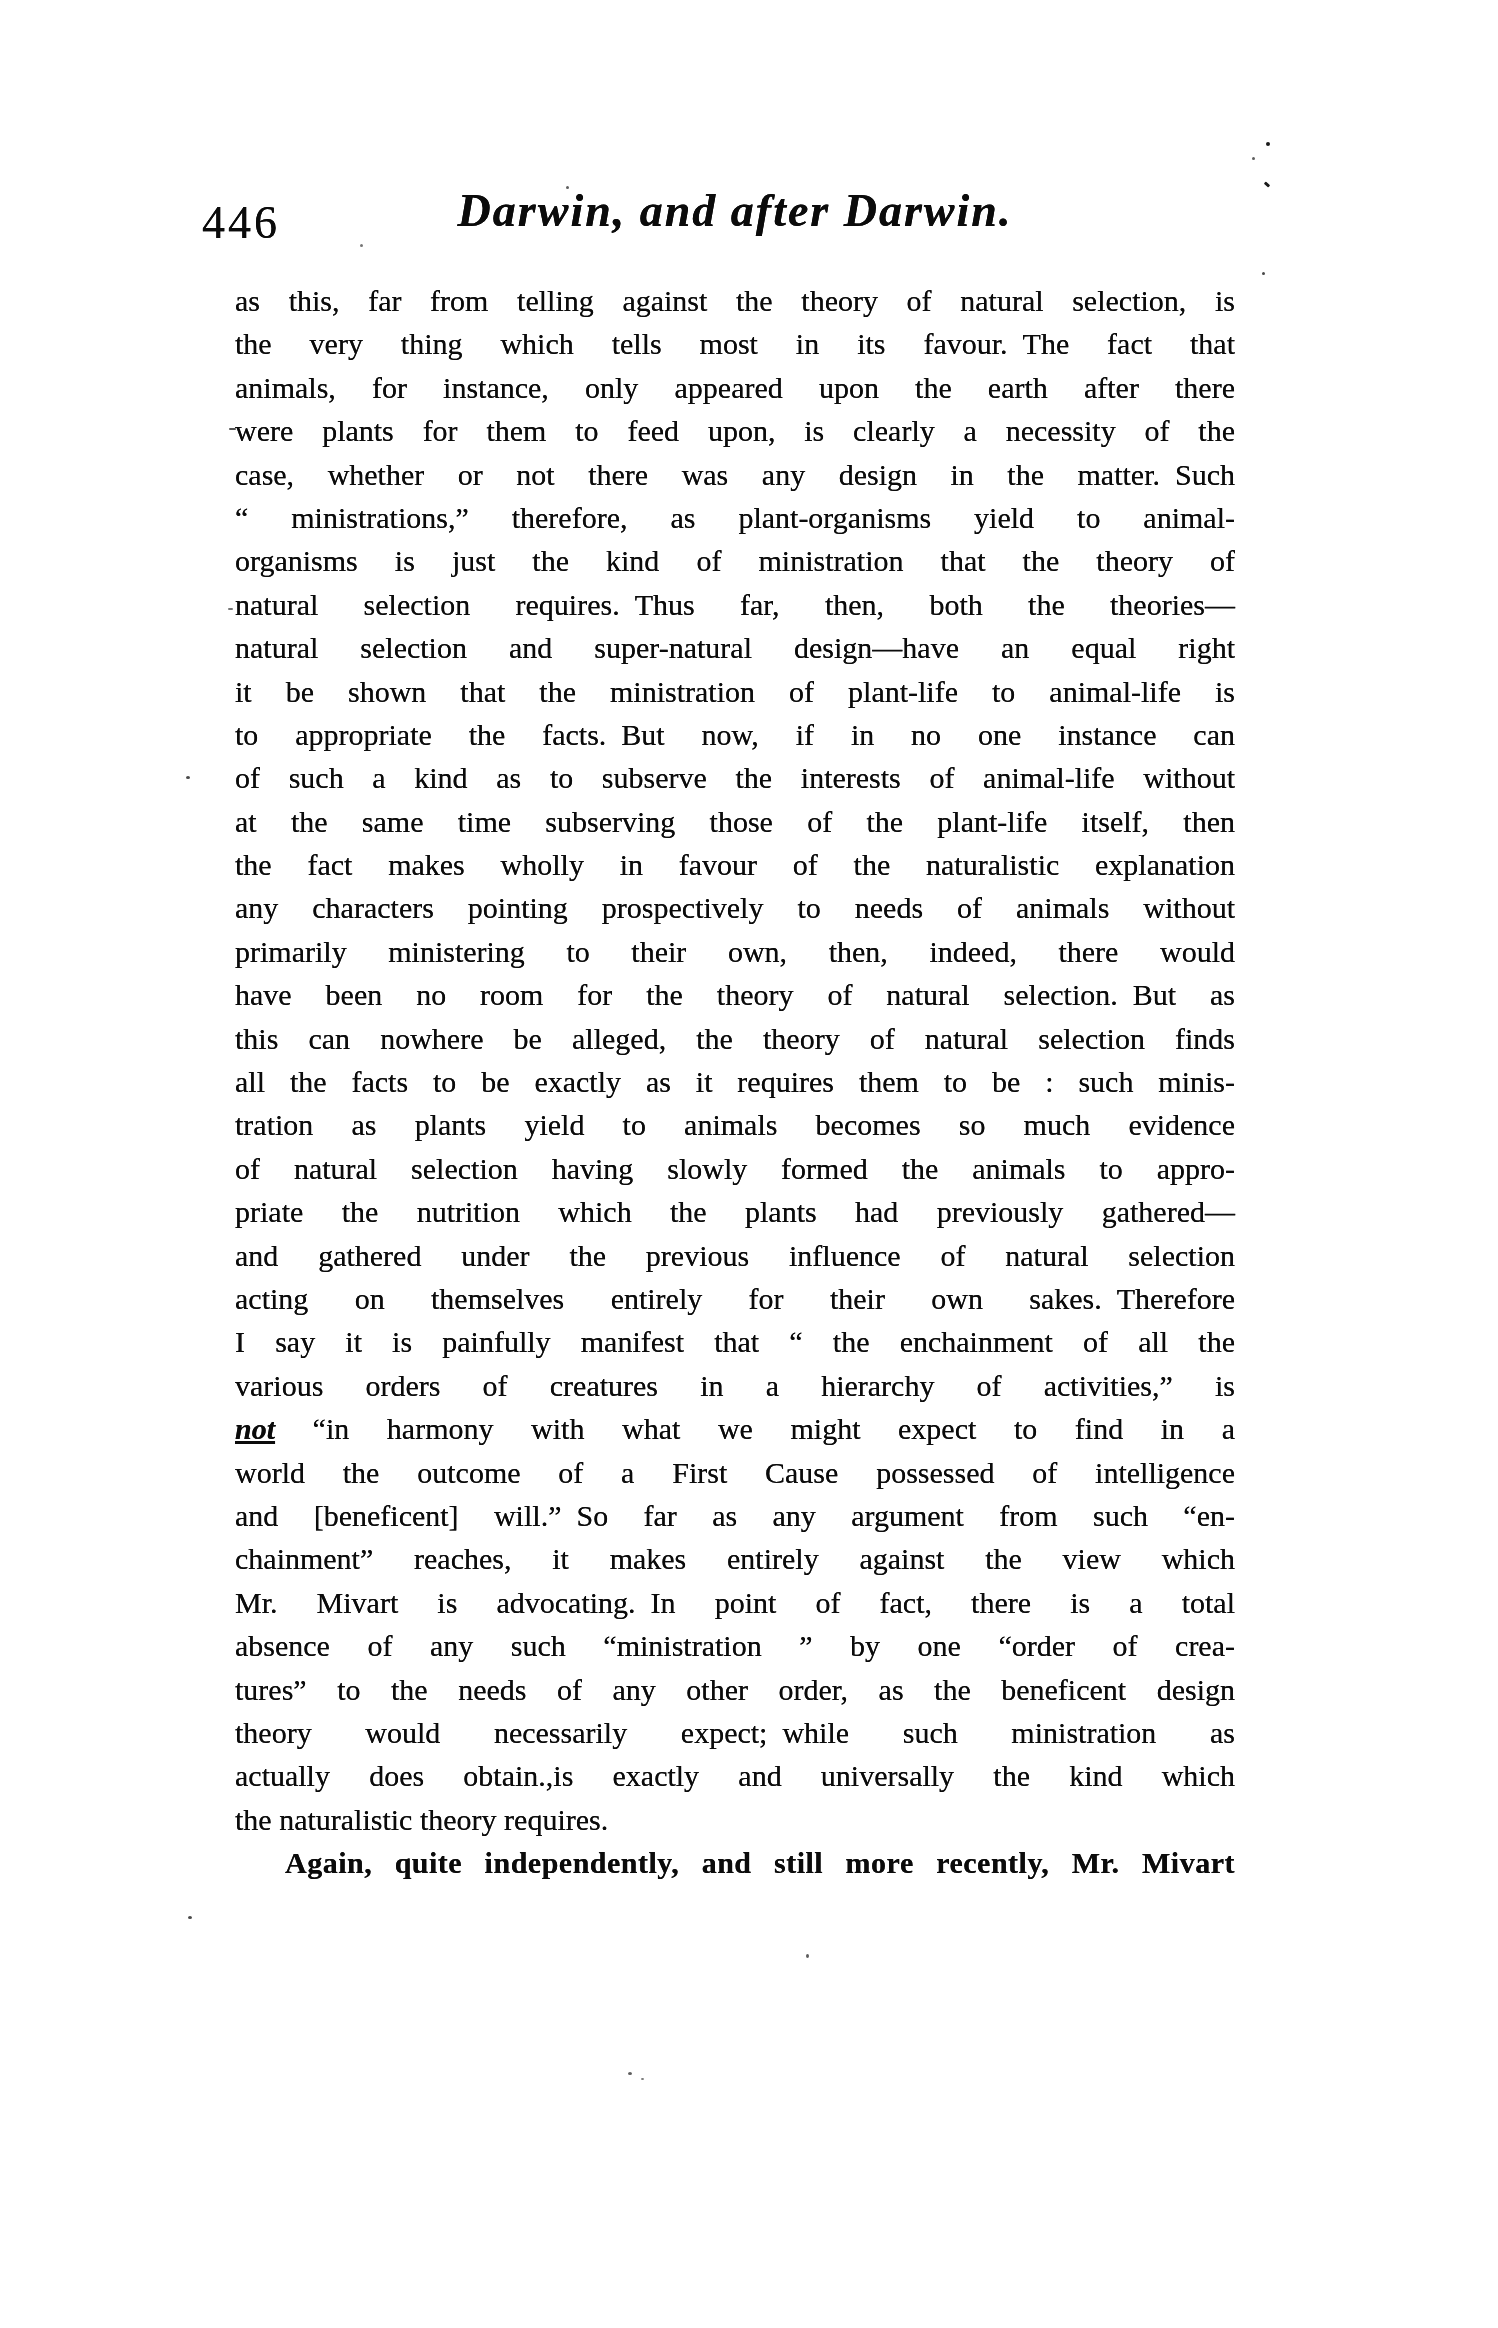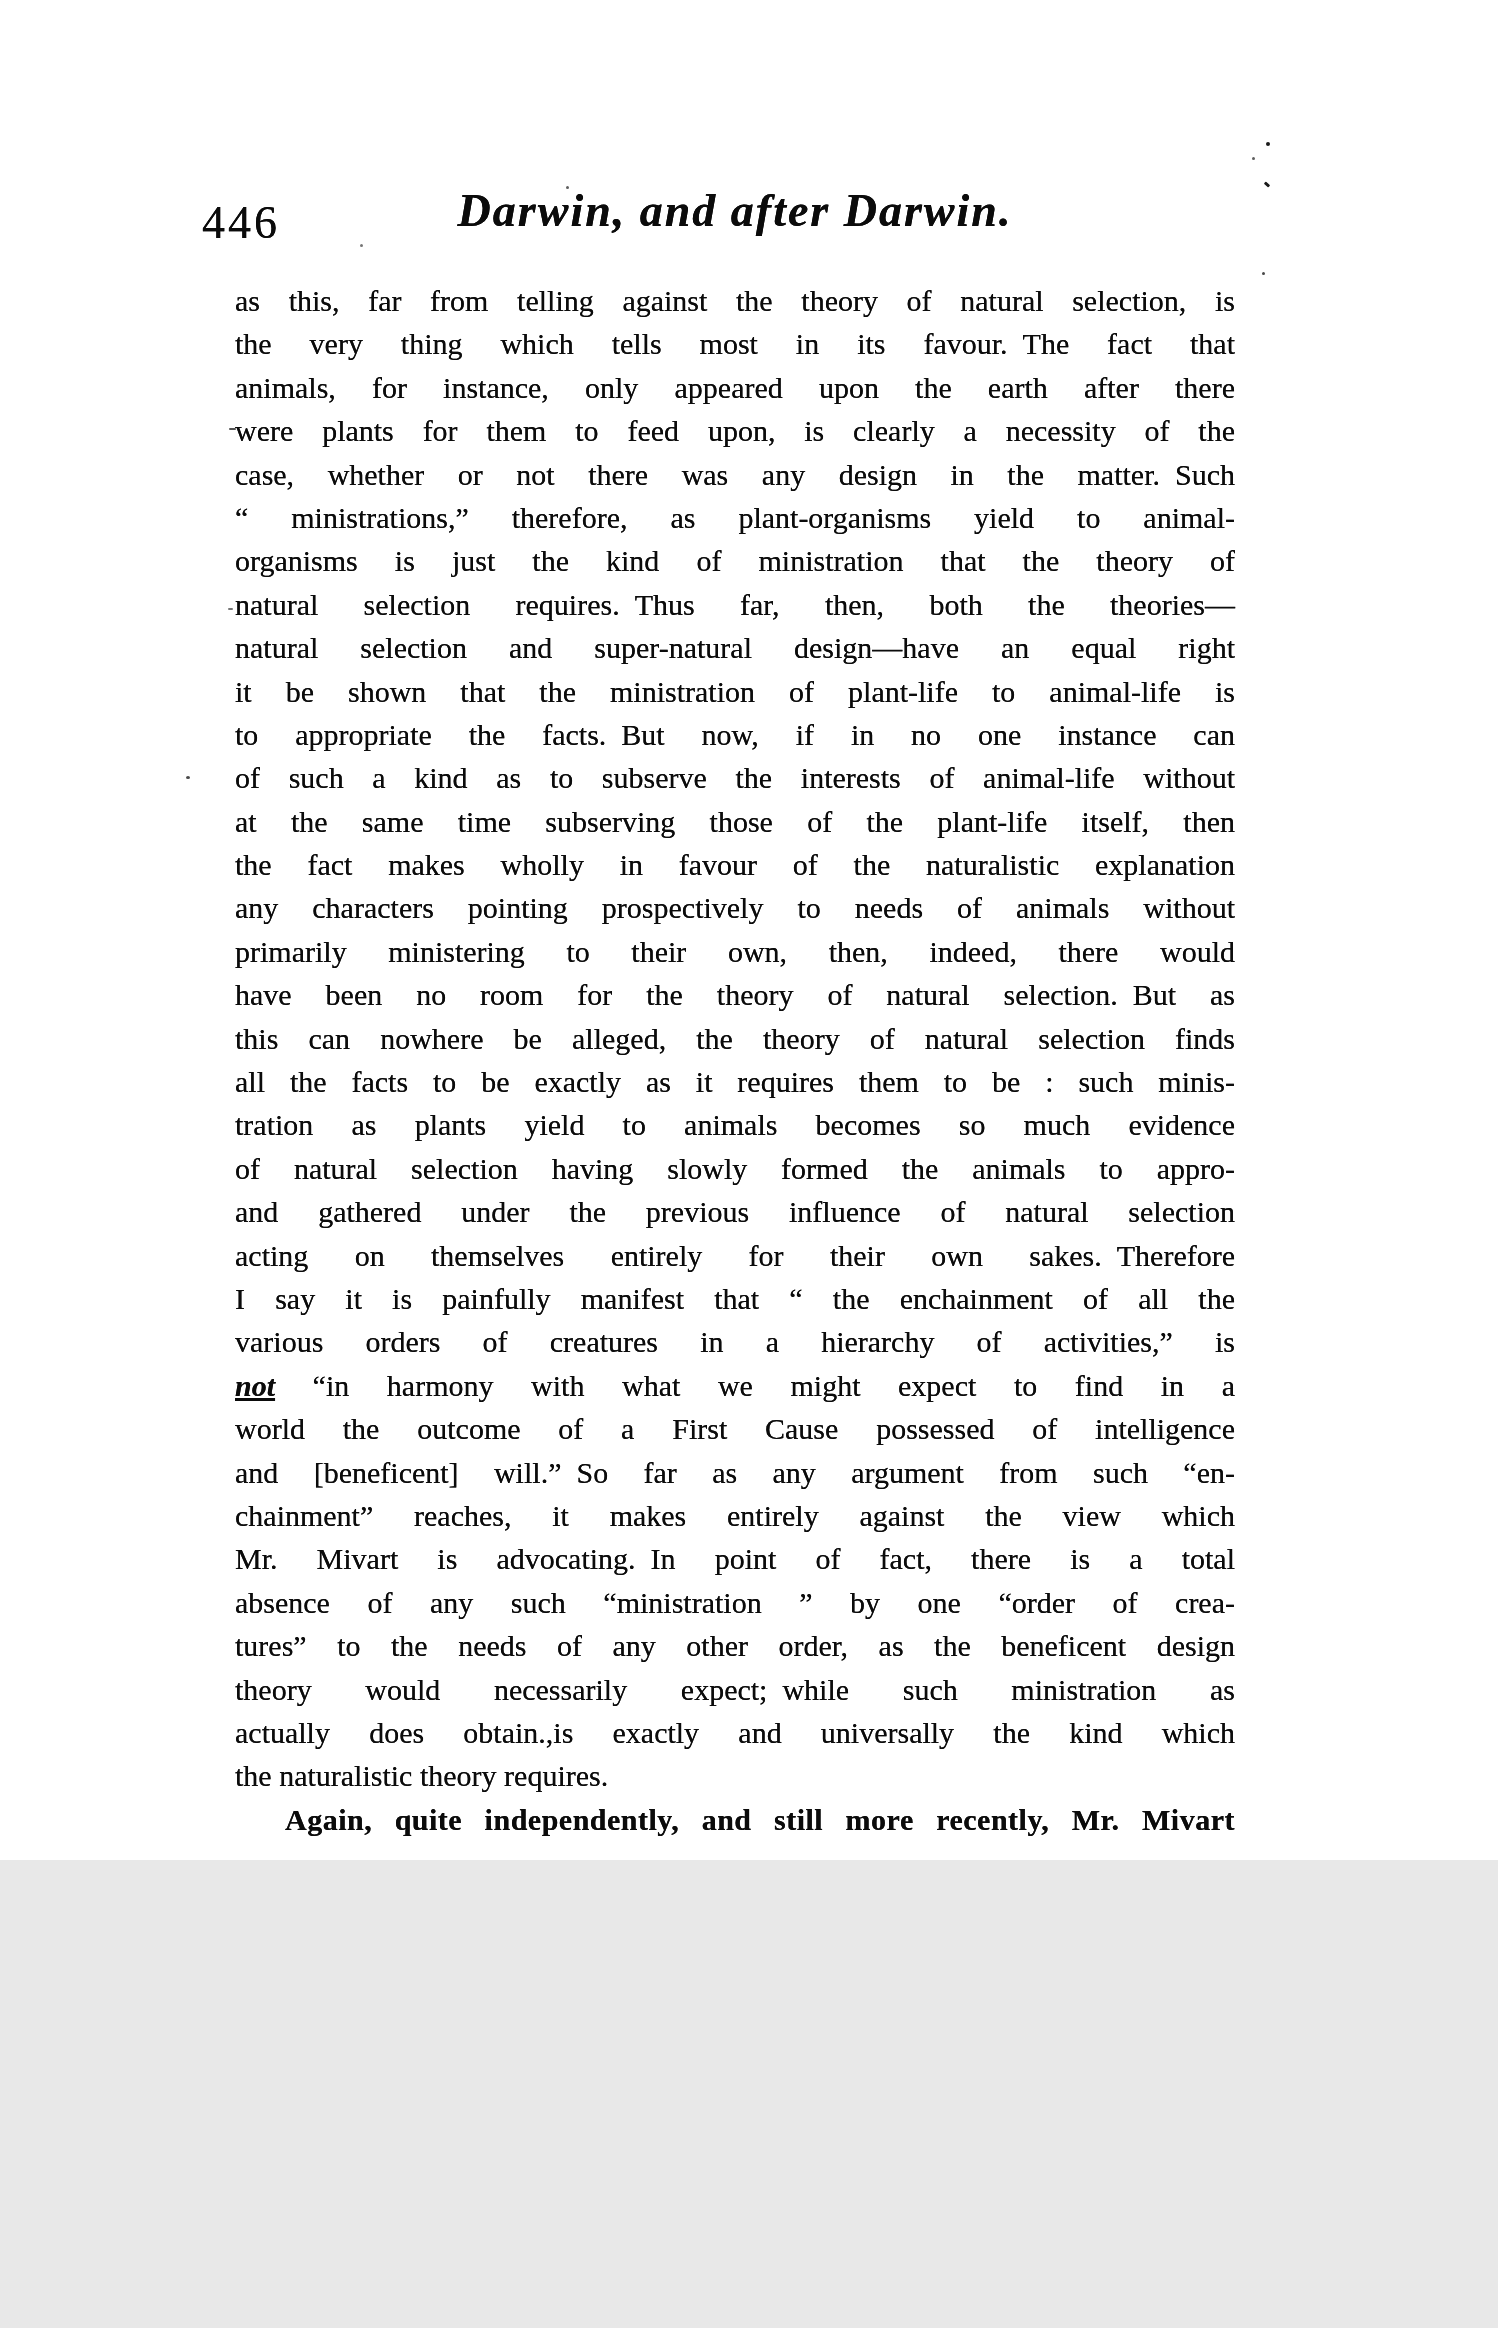--- a/index.html
+++ b/index.html
@@ -1,19 +1,19 @@
 <!DOCTYPE html>
 <html><head>
 <meta charset="utf-8">
 <style>
   html, body { margin: 0; padding: 0; background: #e8e8e8; }
   .page {
     position: relative;
     width: 1498px;
-    height: 1860px;
+    height: 2328px;
     background: #ffffff;
     overflow: hidden;
     font-family: "Liberation Serif", "DejaVu Serif", serif;
     color: #0b0b0b;
   }
   .header {
     position: absolute;
     top: 184px;
     left: 235px;
     width: 1000px;
@@ -85,20 +85,21 @@
       <div class="line"><span>of such a kind as to subserve the interests of animal-life without</span></div>
       <div class="line"><span>at the same time subserving those of the plant-life itself, then</span></div>
       <div class="line"><span>the fact makes wholly in favour of the naturalistic explanation</span></div>
       <div class="line"><span>any characters pointing prospectively to needs of animals without</span></div>
       <div class="line"><span>primarily ministering to their own, then, indeed, there would</span></div>
       <div class="line"><span>have been no room for the theory of natural selection. But as</span></div>
       <div class="line"><span>this can nowhere be alleged, the theory of natural selection finds</span></div>
       <div class="line"><span>all the facts to be exactly as it requires them to be : such minis-</span></div>
       <div class="line"><span>tration as plants yield to animals becomes so much evidence</span></div>
       <div class="line"><span>of natural selection having slowly formed the animals to appro-</span></div>
+      <div class="line"><span>priate the nutrition which the plants had previously gathered—</span></div>
       <div class="line"><span>and gathered under the previous influence of natural selection</span></div>
       <div class="line"><span>acting on themselves entirely for their own sakes. Therefore</span></div>
       <div class="line"><span>I say it is painfully manifest that “ the enchainment of all the</span></div>
       <div class="line"><span>various orders of creatures in a hierarchy of activities,” is</span></div>
       <div class="line"><span class="it">not</span><span> “in harmony with what we might expect to find in a</span></div>
       <div class="line"><span>world the outcome of a First Cause possessed of intelligence</span></div>
       <div class="line"><span>and [beneficent] will.” So far as any argument from such “en-</span></div>
       <div class="line"><span>chainment” reaches, it makes entirely against the view which</span></div>
       <div class="line"><span>Mr. Mivart is advocating. In point of fact, there is a total</span></div>
       <div class="line"><span>absence of any such “ministration ” by one “order of crea-</span></div>

